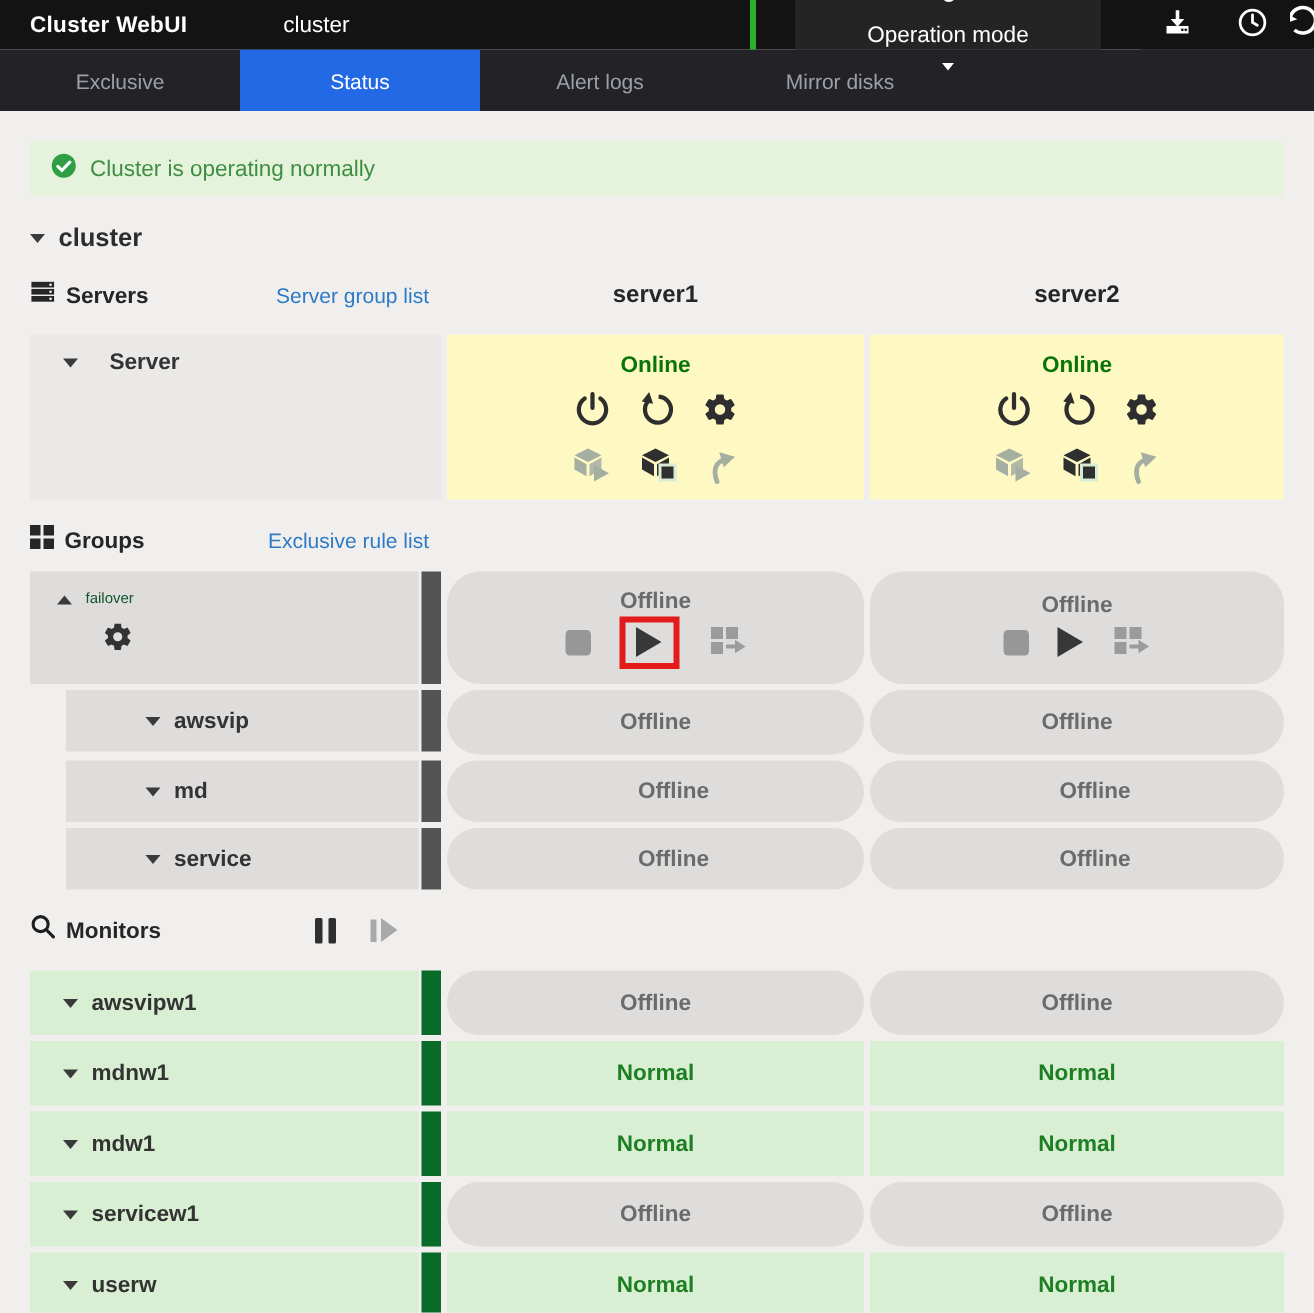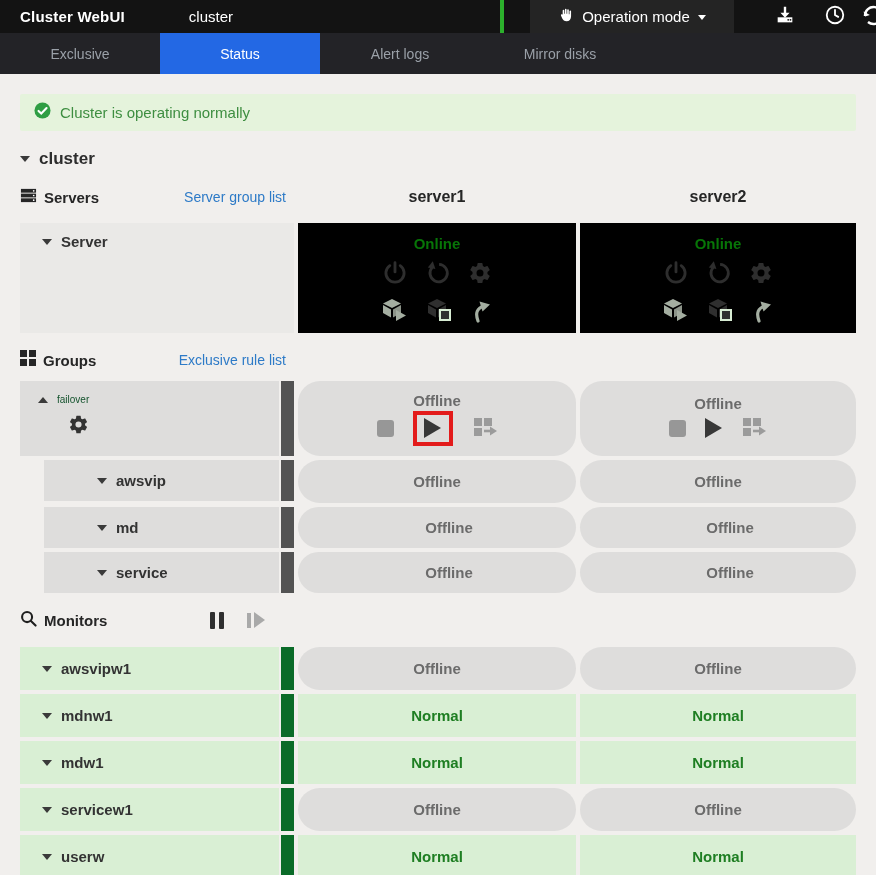--- a/index.html
+++ b/index.html
@@ -1,18 +1,18 @@
 <!DOCTYPE html>
 <html><head>
 <meta charset="utf-8">
 <style>
   * { margin:0; padding:0; box-sizing:border-box; }
   html,body { width:876px; height:875px; overflow:hidden; }
   body { font-family:"Liberation Sans", sans-serif; background:#f1efed; color:#2d2d2d; }
-  button { background:none; border:none; padding:0; cursor:pointer; font-family:inherit; }
+  button { background:none; border:none; padding:0; cursor:pointer; font-family:inherit;flex-direction:column; }
 
   
   .topbar { height:33px; background:#131313; display:flex; align-items:stretch; position:relative;gap:26px; }
   .app-title { color:#fff; font-weight:bold; font-size:15px; margin-left:20px; align-self:center; letter-spacing:.2px; }
   .cluster-title { color:#fff; font-size:15px; margin-left:38px; align-self:center; }
   .flex-spacer { flex:1; }
   .green-divider { width:4px; background:#2cb02c; }
   .mode-btn { width:204px; background:#242424; color:#fff; font-size:15px; display:flex; align-items:center; justify-content:center; gap:8px; }
   .caret-down { width:0; height:0; border-left:4px solid transparent; border-right:4px solid transparent; border-top:5px solid #fff; margin-top:2px; }
   .top-actions { display:flex; align-items:center; background:#131313; }
@@ -40,24 +40,24 @@
 
   .section-head { margin-top:15px; height:24px; align-items:center; }
   .head-left { display:flex; align-items:center; gap:7px; }
   .sec-label { font-size:15px; font-weight:bold; color:#262626; }
   .link { font-size:14px; color:#2d7ac7; text-decoration:none; margin-left:auto; margin-right:8px; }
   .col-title { text-align:center; font-size:16px; font-weight:bold; color:#262626; align-self:center; }
 
   
   .server-row { margin-top:14px; }
   .server-left { background:#eae9e7; padding:12px 0 0 22px; display:flex; gap:9px; align-items:flex-start; }
-  .server-left .nm { font-size:15px; font-weight:bold; color:#333; line-height:14px; }
+  .server-left .nm { font-size:15px; font-weight:bold; color:#333; line-height:14px;margin-left:12px; }
   .server-left .tri-down { margin-top:4px; }
   .cell { display:flex; flex-direction:column; align-items:center; justify-content:center; }
-  .cell.green { background:#000000; }
+  .cell.green { background:#fef9c3; }
   .cell.grayc { background:#dedddc;border-radius:22px; }
   .server-cell { height:110px; gap:8px; padding-top:4px; }
   .st { font-size:15px; font-weight:bold; }
   .st.online { color:#077507; }
   .st.normal { color:#1e7e22; }
   .st.off { color:#6b6b6b; }
   .icon-row { display:flex; align-items:center; gap:17px; }
 
   
   .narea { display:flex; }

